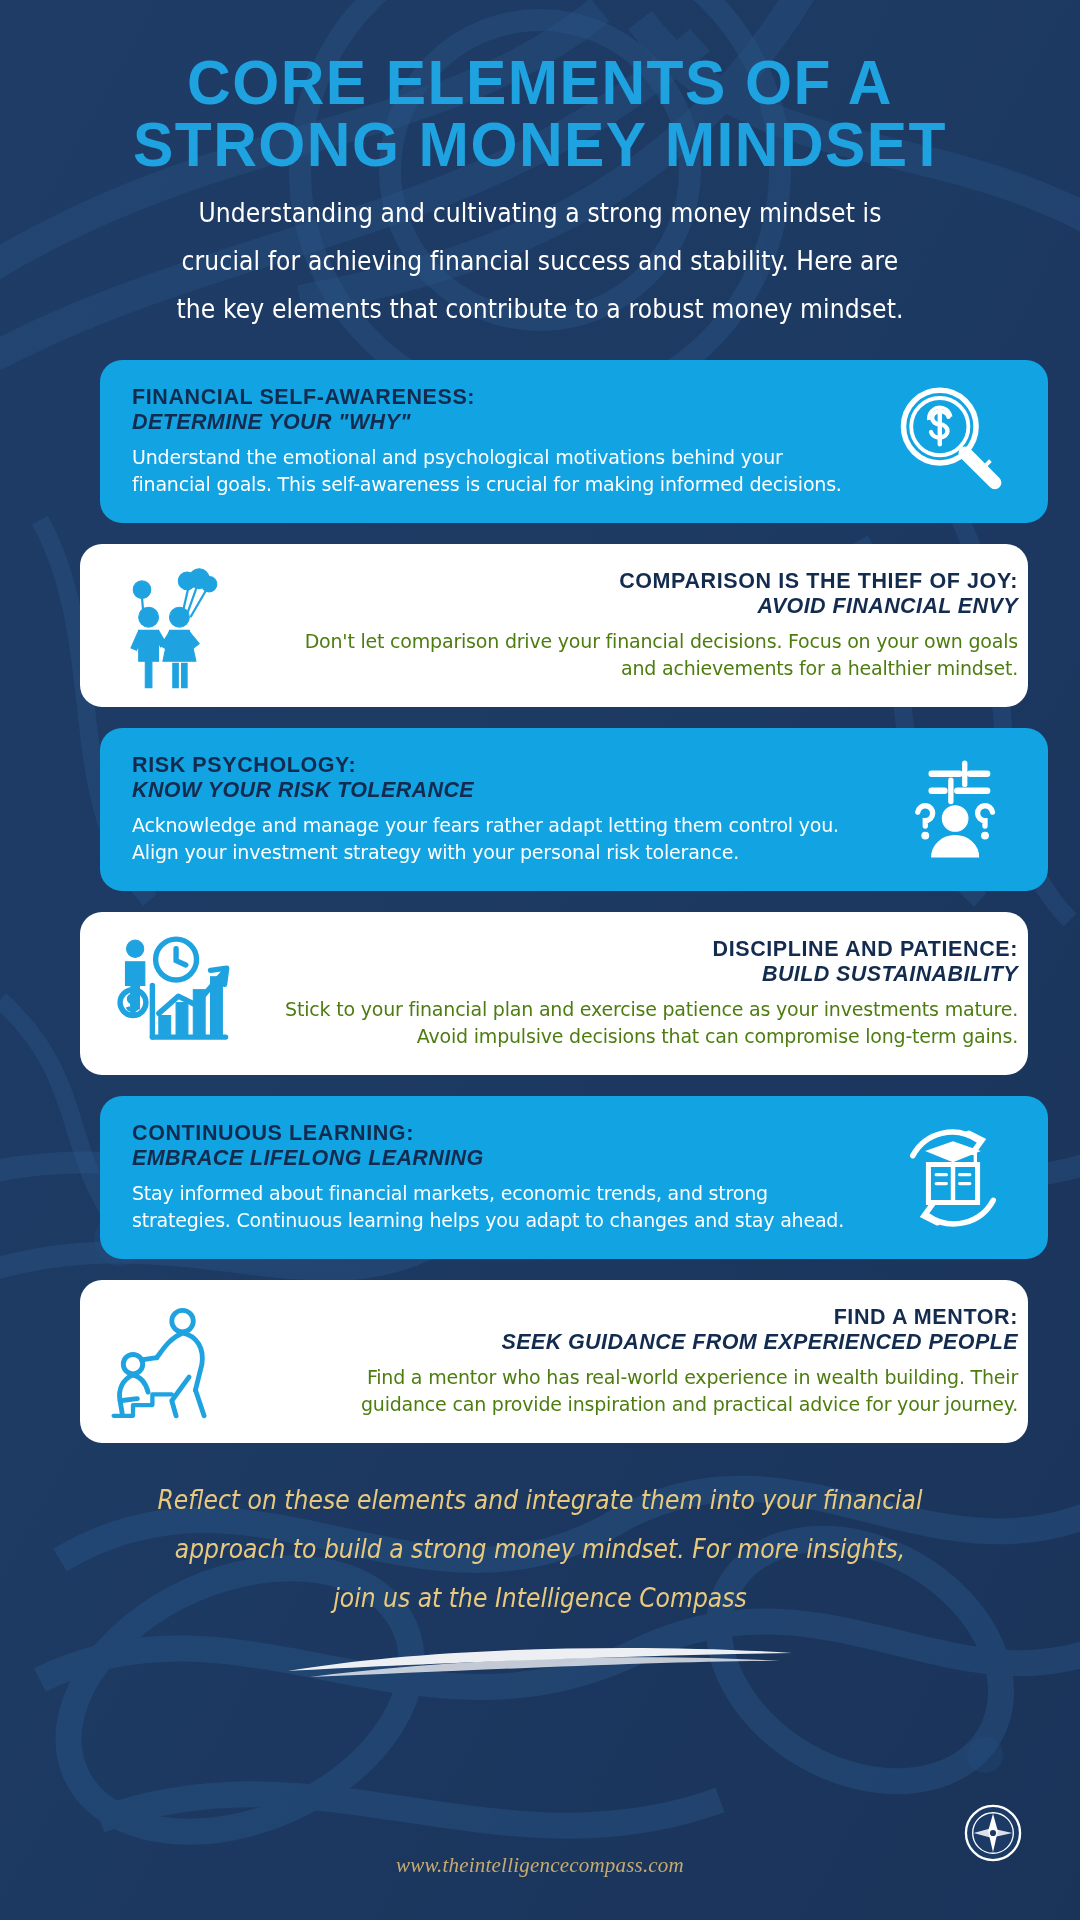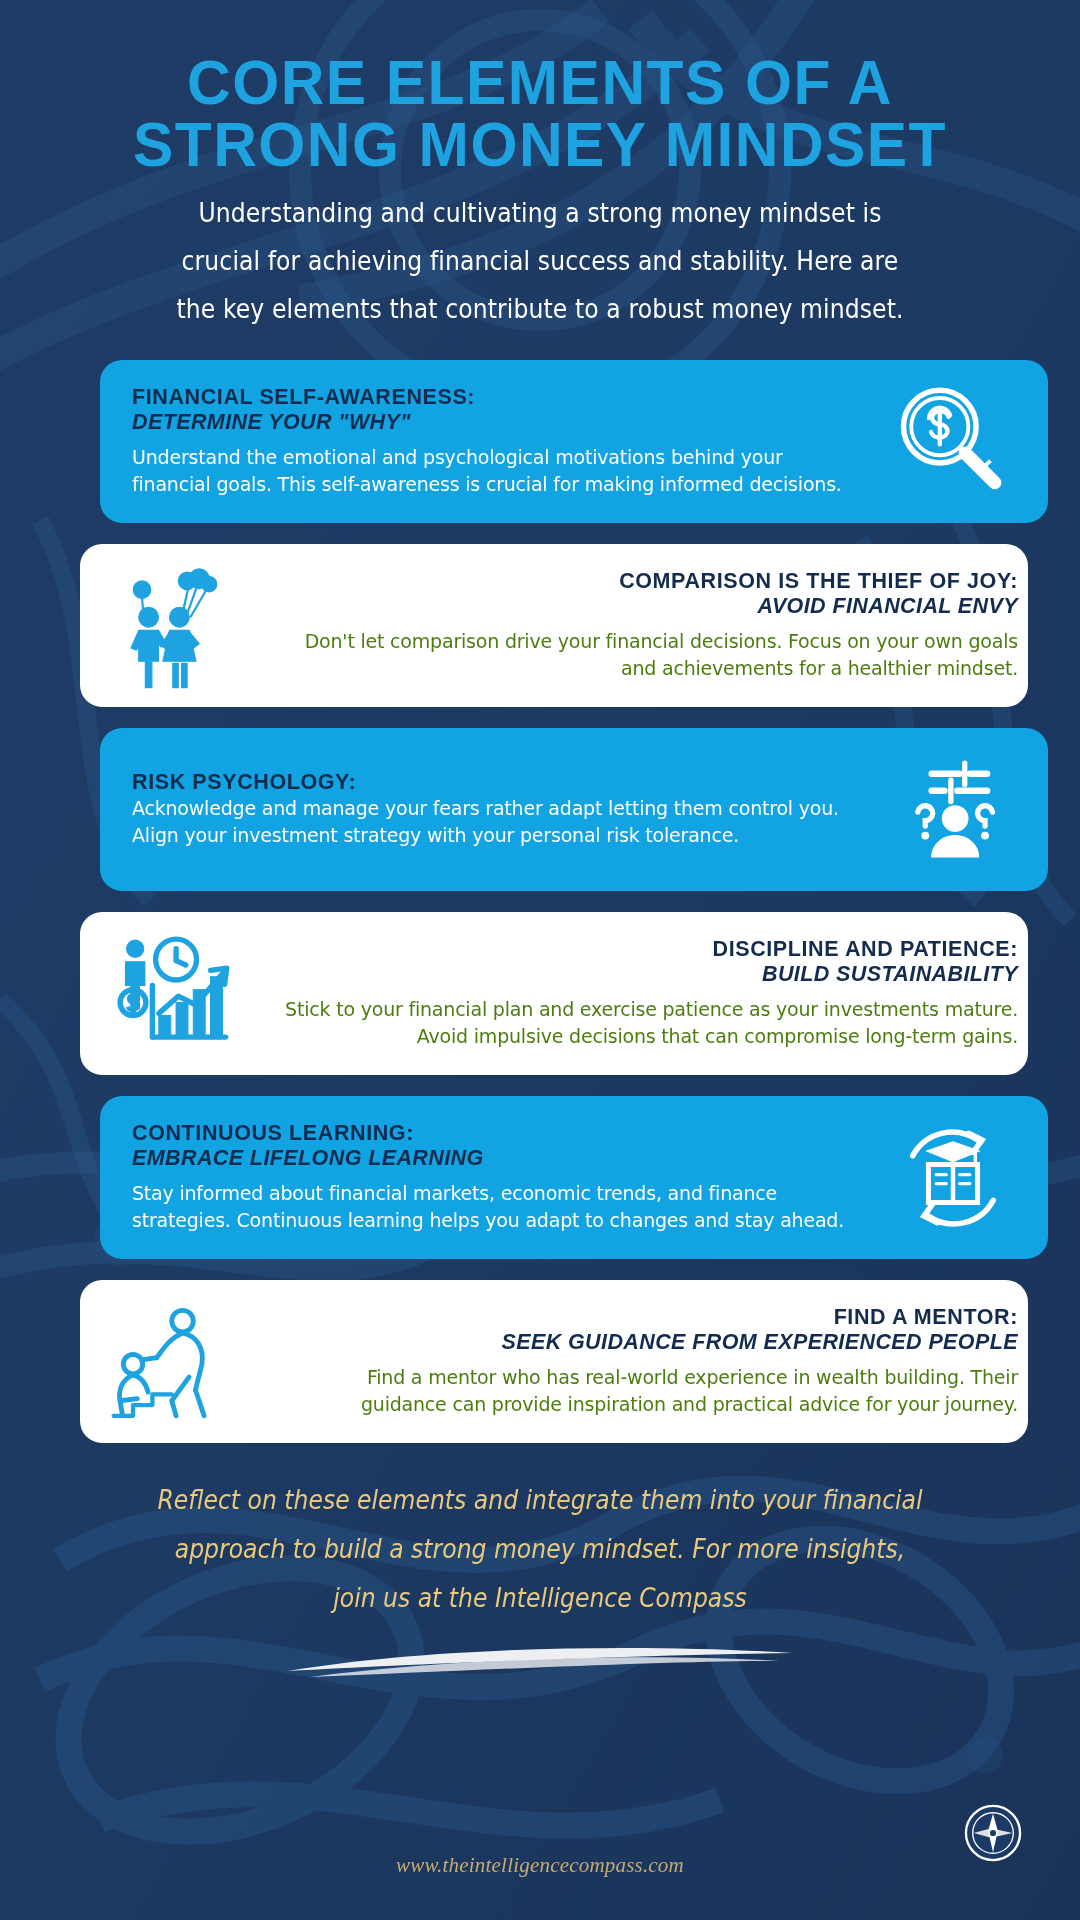--- a/index.html
+++ b/index.html
@@ -219,20 +219,21 @@
       <div class="card-text">
         <div class="head">COMPARISON IS THE THIEF OF JOY:</div>
         <div class="sub">AVOID FINANCIAL ENVY</div>
         <div class="body">Don't let comparison drive your financial decisions. Focus on your own goals and achievements for a healthier mindset.</div>
       </div>
     </div>
 
     <div class="card blue">
       <div class="card-text">
         <div class="head">RISK PSYCHOLOGY:</div>
+        <div class="sub">KNOW YOUR RISK TOLERANCE</div>
         <div class="body">Acknowledge and manage your fears rather adapt letting them control you. Align your investment strategy with your personal risk tolerance.</div>
       </div>
       <div class="card-icon">
         <svg width="128" height="128" viewBox="0 0 120 120" fill="#ffffff" stroke="#ffffff">
           <g stroke-width="6" stroke-linecap="round">
             <path d="M 40 26 L 66 26"></path>
             <path d="M 76 26 L 92 26"></path>
             <path d="M 40 42 L 52 42"></path>
             <path d="M 64 42 L 92 42"></path>
             <path d="M 71 16 L 71 36" stroke-width="5"></path>
@@ -282,21 +283,21 @@
         <div class="head">DISCIPLINE AND PATIENCE:</div>
         <div class="sub">BUILD SUSTAINABILITY</div>
         <div class="body">Stick to your financial plan and exercise patience as your investments mature. Avoid impulsive decisions that can compromise long-term gains.</div>
       </div>
     </div>
 
     <div class="card blue">
       <div class="card-text">
         <div class="head">CONTINUOUS LEARNING:</div>
         <div class="sub">EMBRACE LIFELONG LEARNING</div>
-        <div class="body">Stay informed about financial markets, economic trends, and finance strategies. Continuous learning helps you adapt to changes and stay ahead.</div>
+        <div class="body">Stay informed about financial markets, economic trends, and strong strategies. Continuous learning helps you adapt to changes and stay ahead.</div>
       </div>
       <div class="card-icon">
         <svg width="134" height="134" viewBox="0 0 120 120" fill="none" stroke="#ffffff" stroke-width="5" stroke-linecap="round">
           <path d="M 24 40 a 40 40 0 0 1 58 -14"></path>
           <path d="M 74 20 L 86 26 L 78 37"></path>
           <path d="M 96 80 a 40 40 0 0 1 -58 14"></path>
           <path d="M 46 100 L 34 94 L 42 83"></path>
           <path d="M 38 48 h 44 v 34 h -44 z" stroke-width="4.5"></path>
           <path d="M 60 48 L 60 82" stroke-width="4"></path>
           <path d="M 45 57 h 9 M 45 65 h 9 M 66 57 h 9 M 66 65 h 9" stroke-width="3"></path>

